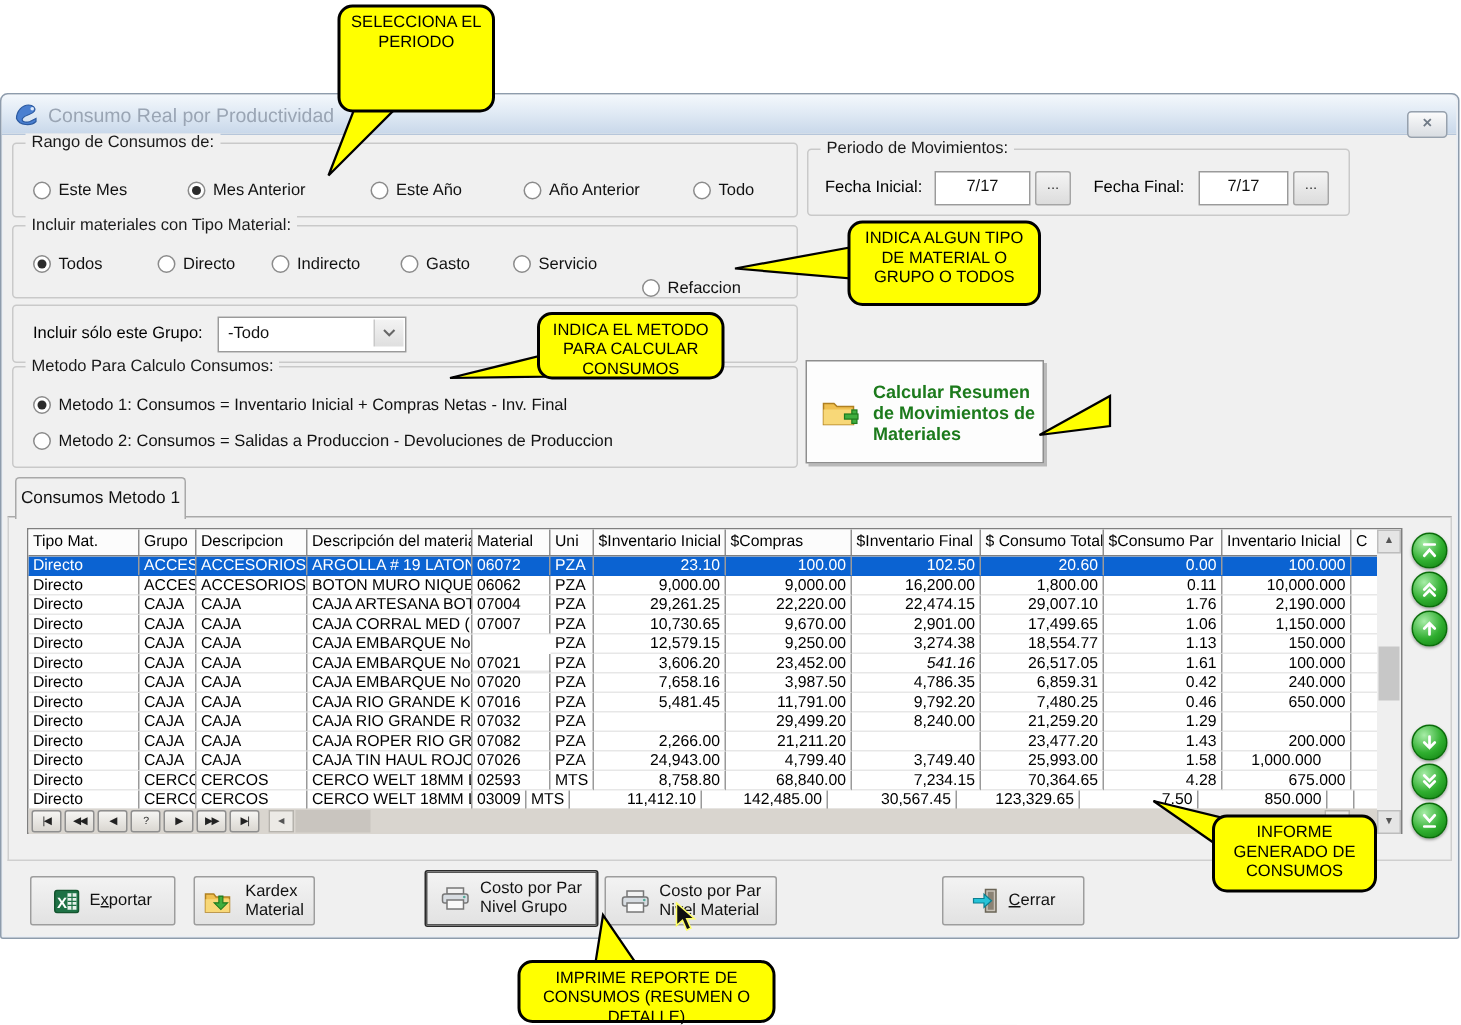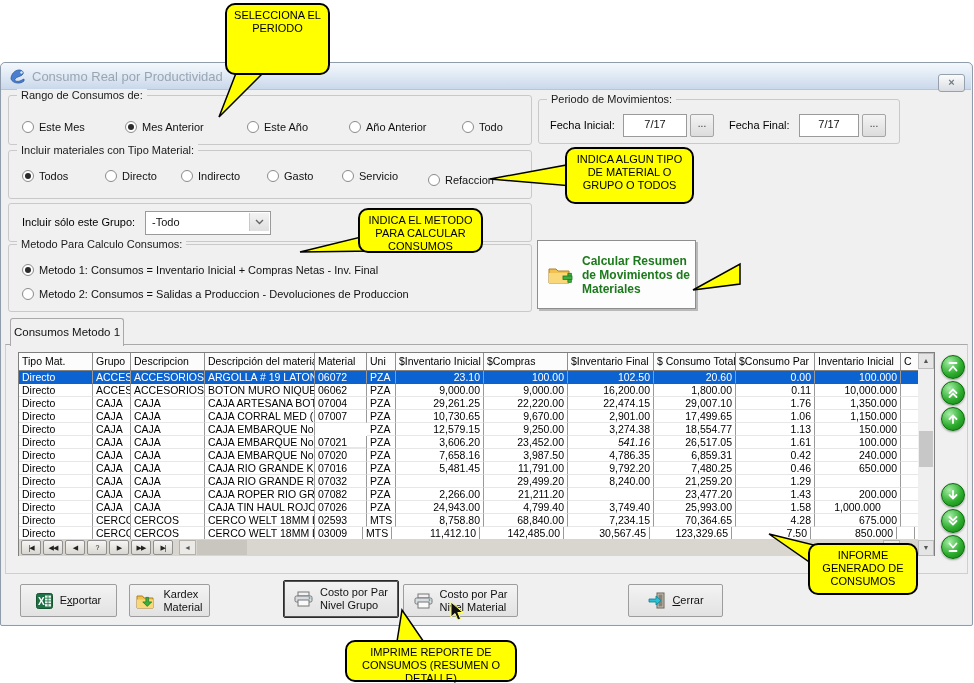--- a/index.html
+++ b/index.html
@@ -127,21 +127,21 @@
     <span class="rlabel">Indirecto</span>
   </div>
   <div class="ritem" style="left:267px;top:170px;">
     <span class="radio"></span>
     <span class="rlabel">Gasto</span>
   </div>
   <div class="ritem" style="left:342px;top:170px;">
     <span class="radio"></span>
     <span class="rlabel">Servicio</span>
   </div>
-  <div class="ritem" style="left:428px;top:174px;">
+  <div class="ritem" style="left:428px;top:186px;">
     <span class="radio"></span>
     <span class="rlabel">Refaccion</span>
   </div>
 
   <div class="gbox" style="left:8px;top:203px;width:522px;height:37px;"></div>
   <div class="abs" style="left:22px;top:216px;font-size:11px;">Incluir sólo este Grupo:</div>
   <div class="combo">
     <span class="val">-Todo</span>
     <span class="arrow">
       <svg width="9" height="6" viewBox="0 0 9 6">
@@ -229,21 +229,21 @@
           <div class="gcell" style="width: 38px;">CAJA</div>
           <div class="gcell" style="width: 74px;">CAJA</div>
           <div class="gcell" style="width: 110px;">CAJA ARTESANA BOT.</div>
           <div class="gcell" style="width: 52px;">07004</div>
           <div class="gcell" style="width: 29px;">PZA</div>
           <div class="gcell num" style="width: 88px;">29,261.25</div>
           <div class="gcell num" style="width: 84px;">22,220.00</div>
           <div class="gcell num" style="width: 86px;">22,474.15</div>
           <div class="gcell num" style="width: 82px;">29,007.10</div>
           <div class="gcell num" style="width: 79px;">1.76</div>
-          <div class="gcell num" style="width: 86px;">1,350.000</div>
+          <div class="gcell num" style="width: 86px;">2,190.000</div>
           <div class="gcell" style="width: 18px;"></div>
         </div>
         <div class="grow">
           <div class="gcell" style="width: 74px;">Directo</div>
           <div class="gcell" style="width: 38px;">CAJA</div>
           <div class="gcell" style="width: 74px;">CAJA</div>
           <div class="gcell" style="width: 110px;">CAJA CORRAL MED  (</div>
           <div class="gcell" style="width: 52px;">07007</div>
           <div class="gcell" style="width: 29px;">PZA</div>
           <div class="gcell num" style="width: 88px;">10,730.65</div>
@@ -372,21 +372,21 @@
           <div class="gcell num" style="width: 82px;">70,364.65</div>
           <div class="gcell num" style="width: 79px;">4.28</div>
           <div class="gcell num" style="width: 86px;">675.000</div>
           <div class="gcell" style="width: 18px;"></div>
         </div>
         <div class="grow">
           <div class="gcell" style="width: 74px;">Directo</div>
           <div class="gcell" style="width: 38px;">CERCO</div>
           <div class="gcell" style="width: 74px;">CERCOS</div>
           <div class="gcell" style="width: 110px;">CERCO WELT 18MM L</div>
-          <div class="gcell" style="width: 48px;">03009</div>
+          <div class="gcell" style="width: 36px;">03009</div>
           <div class="gcell" style="width: 29px;">MTS</div>
           <div class="gcell num" style="width: 88px;">11,412.10</div>
           <div class="gcell num" style="width: 84px;">142,485.00</div>
           <div class="gcell num" style="width: 86px;">30,567.45</div>
           <div class="gcell num" style="width: 82px;">123,329.65</div>
           <div class="gcell num" style="width: 79px;">7.50</div>
           <div class="gcell num" style="width: 86px;">850.000</div>
           <div class="gcell" style="width: 18px;"></div>
         </div>
       </div>

